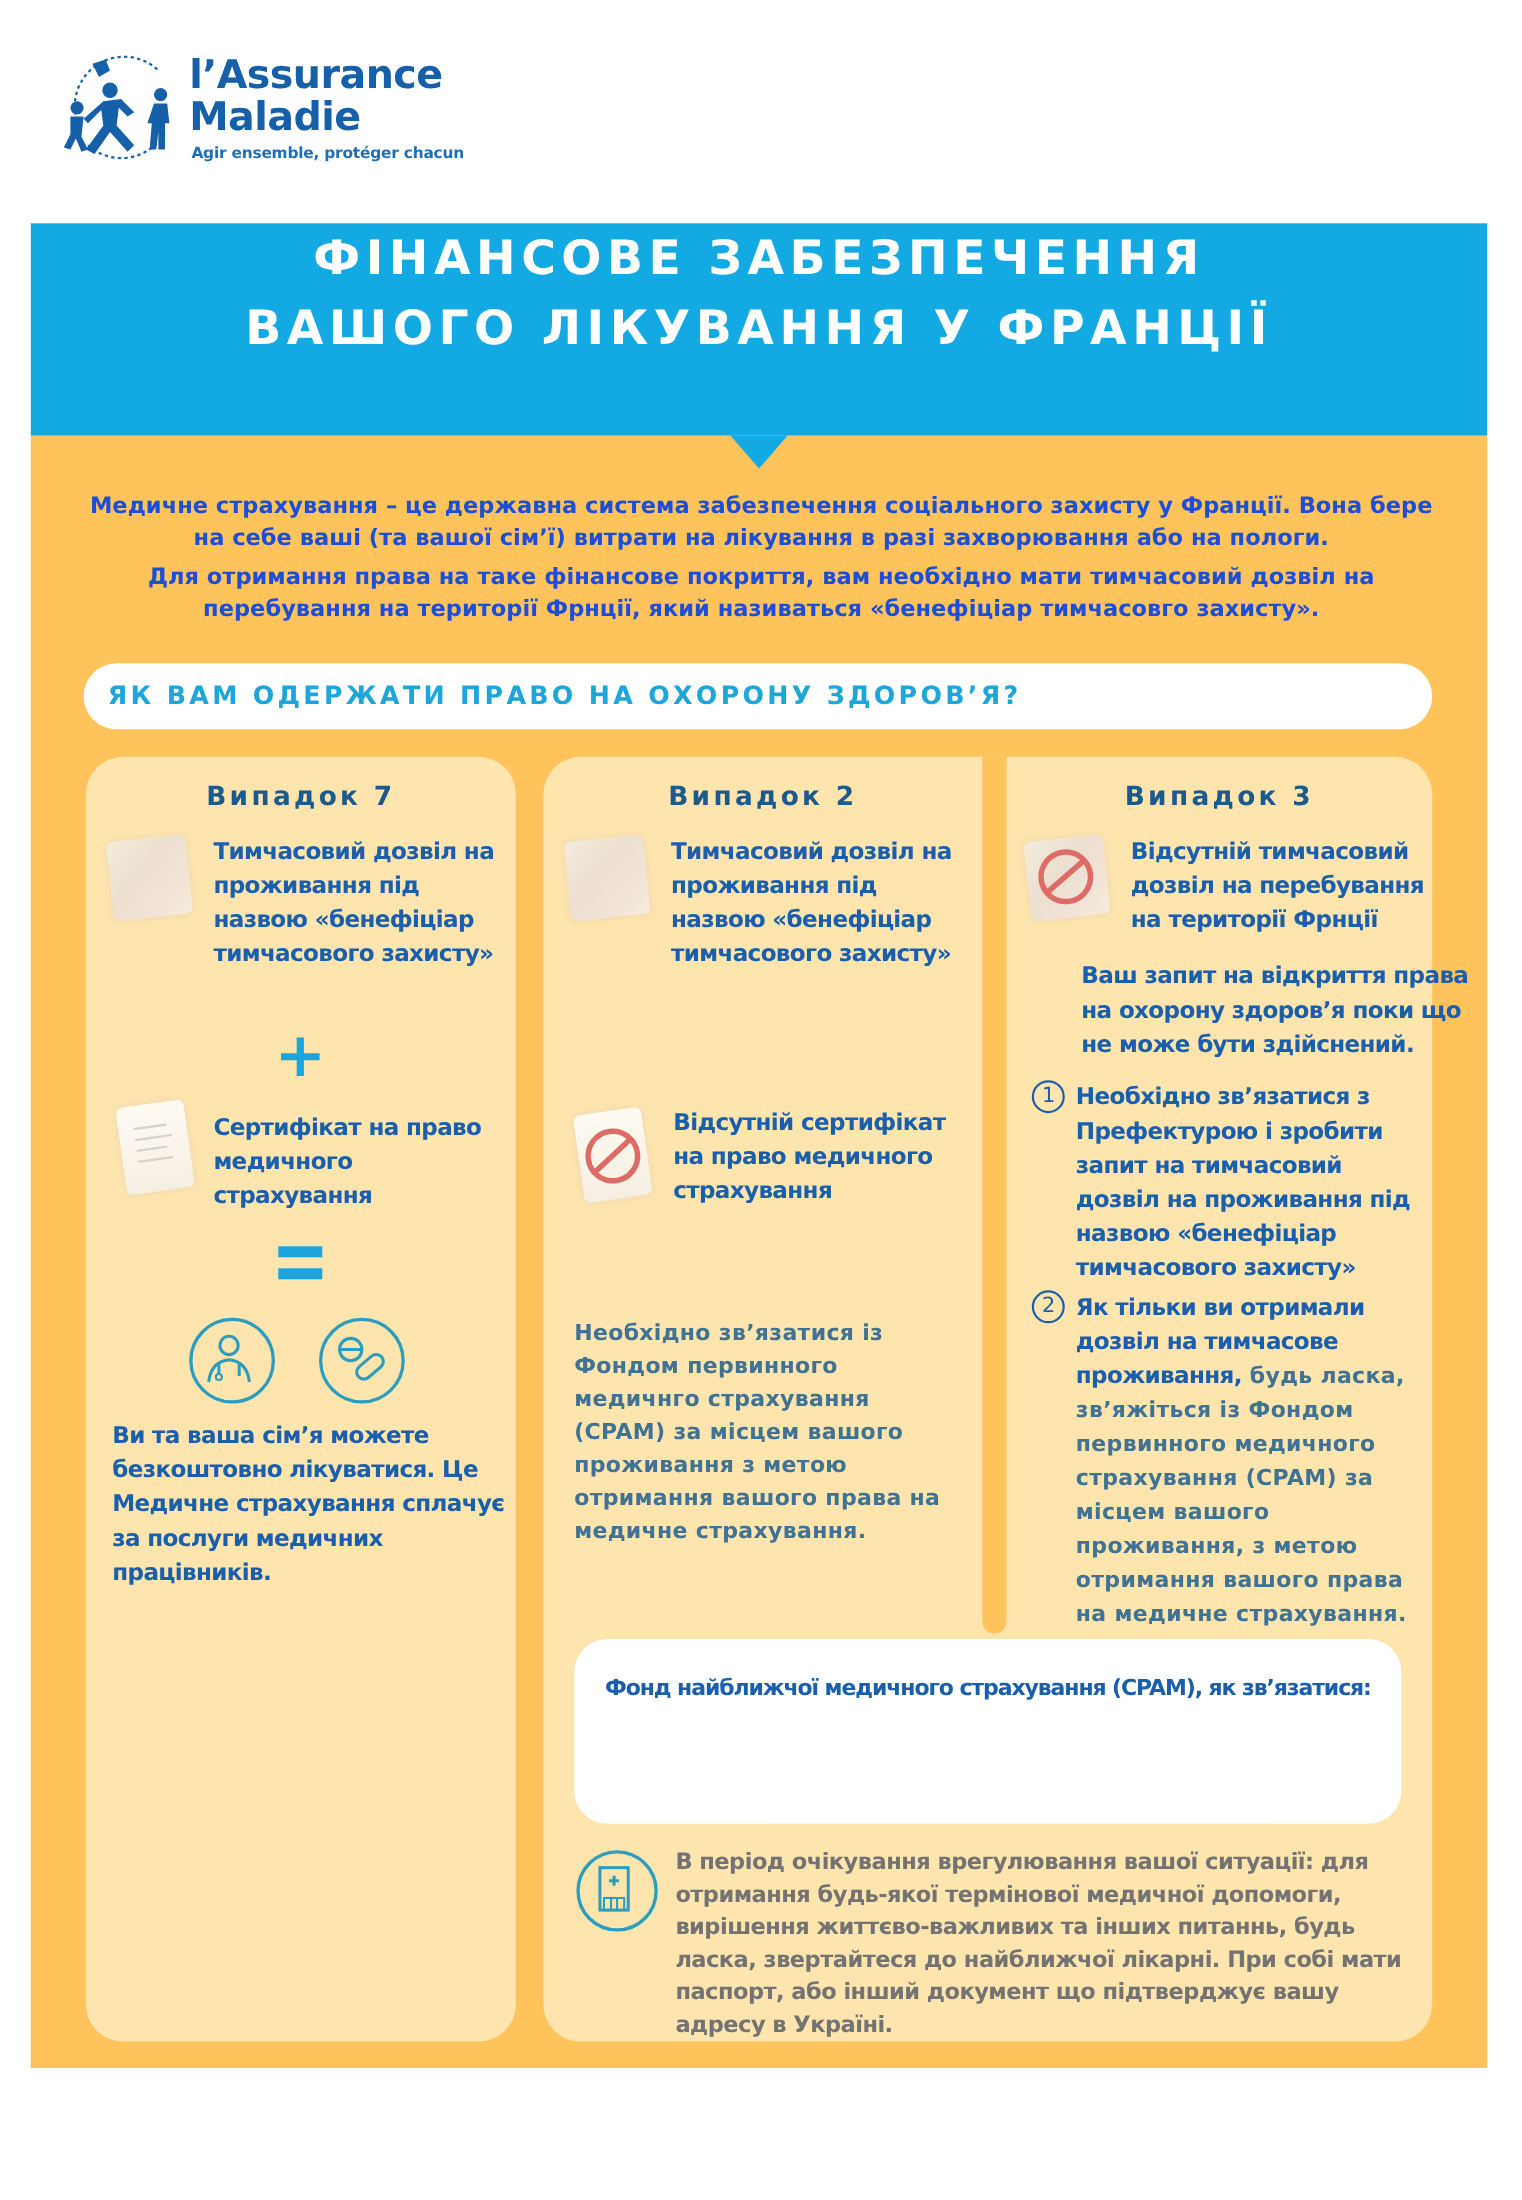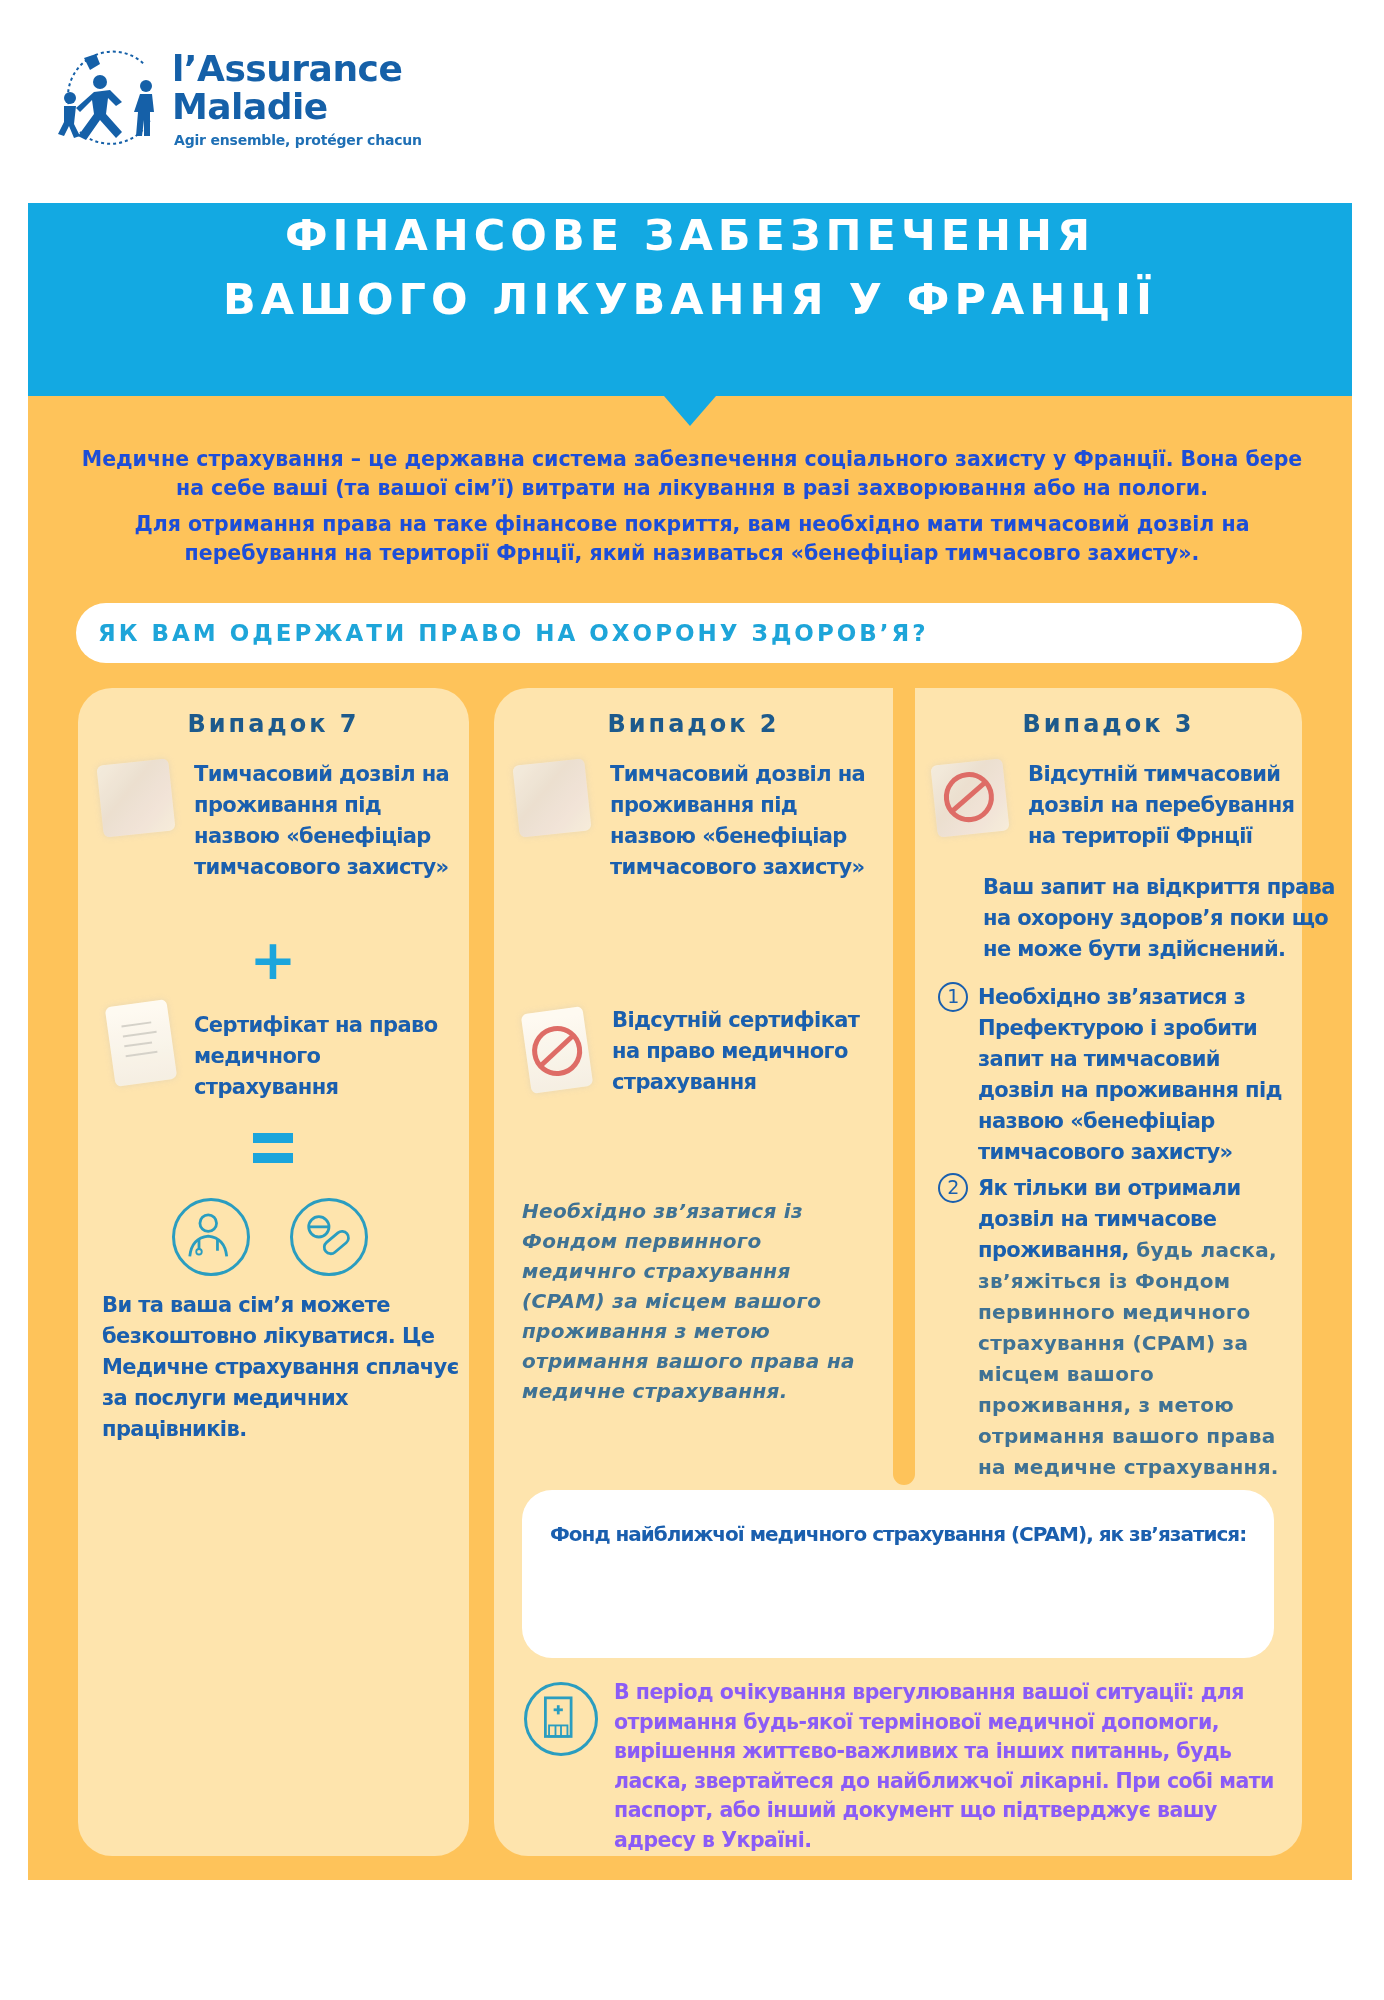--- a/index.html
+++ b/index.html
@@ -26,21 +26,21 @@
   .question span { font-weight: bold; font-size: 23px; letter-spacing: 3px; color: #1ea5d9; }
 
   .card { position: absolute; background: #fee4ad; border-radius: 34px; }
   .card1 { left: 78px; top: 688px; width: 391px; height: 1168px; }
   .card23 { left: 494px; top: 688px; width: 808px; height: 1168px; }
   .divider { position: absolute; left: 893px; top: 688px; width: 22px; height: 797px; background: #fec35a; border-radius: 0 0 11px 11px; }
 
   .case-title { position: absolute; font-weight: bold; font-size: 24px; letter-spacing: 3px; color: #1d5a8c; text-align: center; }
 
   .item { position: absolute; font-weight: bold; font-size: 21px; line-height: 31px; color: #1a5fae; letter-spacing: -0.6px; }
-  .plain { position: absolute; font-weight: bold; font-size: 20px; line-height: 30px; color: #3f7294; letter-spacing: 0.3px; font-style: italic; }
+  .plain { position: absolute; font-weight: bold; font-size: 20px; line-height: 30px; color: #3f7294; letter-spacing: 0.3px; }
 
   .doc-img { position: absolute; width: 72px; height: 72px; border-radius: 6px; background: linear-gradient(135deg, #f3eee6 0%, #e9dfd6 40%, #efe3df 70%, #f6efe2 100%); transform: rotate(-6deg); opacity: 0.85; box-shadow: 0 0 6px rgba(210,200,185,0.6); }
   .doc-img.paper { background: linear-gradient(180deg,#ffffff 0%, #f4f1ec 100%); width: 62px; height: 80px; transform: rotate(-8deg); }
   .doc-img .line { position: absolute; left: 14px; height: 2px; background: #cfcfcf; }
   .no-sign { position: absolute; width: 50px; height: 50px; border: 5px solid #d9585a; border-radius: 50%; }
   .no-sign::after { content: ""; position: absolute; left: -2px; top: 17px; width: 44px; height: 5px; background: #d9585a; transform: rotate(-35deg); }
 
   .op { position: absolute; color: #1ca5dc; font-weight: bold; text-align: center; }
   .op-plus { font-size: 56px; line-height: 56px; }
   .op-eq { width: 40px; height: 30px; }
@@ -50,21 +50,21 @@
 
   .num { display: inline-block; width: 30px; height: 30px; border: 2.5px solid #1a5fae; border-radius: 50%; font-size: 19px; line-height: 25px; text-align: center; font-weight: normal; position: absolute; left: 0; top: 0; }
   .step { position: absolute; font-weight: bold; font-size: 21px; line-height: 31px; color: #1a5fae; letter-spacing: -0.6px; }
   .step .txt { display: block; padding-left: 40px; }
   .step .reg { color: #3f7294; font-size: 20px; letter-spacing: 0.3px; }
 
   .cpam-box { position: absolute; left: 522px; top: 1490px; width: 752px; height: 168px; background: #ffffff; border-radius: 30px; }
   .cpam-label { position: absolute; left: 28px; top: 32px; font-weight: bold; font-size: 20px; color: #1a5fae; letter-spacing: -1px; white-space: nowrap; }
 
   .hospital-icon { position: absolute; left: 524px; top: 1682px; width: 74px; height: 74px; border: 3px solid #2a9dc0; border-radius: 50%; }
-  .hospital-note { position: absolute; left: 614px; top: 1678px; width: 670px; font-weight: bold; font-size: 20.5px; line-height: 29.5px; color: #8b5cf6; letter-spacing: -0.5px; }
+  .hospital-note { position: absolute; left: 614px; top: 1678px; width: 670px; font-weight: bold; font-size: 20.5px; line-height: 29.5px; color: #737373; letter-spacing: -0.5px; }
 </style>
 </head>
 <body>
 
 <div class="logo">
   <svg class="logo-mark" viewBox="0 0 120 110">
     <path d="M20 70 A45 45 0 0 1 95 25" stroke="#1560a8" stroke-width="2" fill="none" stroke-dasharray="3 3"></path>
     <path d="M30 92 A45 45 0 0 0 100 80" stroke="#1560a8" stroke-width="2" fill="none" stroke-dasharray="3 3"></path>
     <circle cx="20" cy="58" r="6" fill="#1560a8"></circle>
     <path d="M14 66 L26 66 L24 84 L30 96 L24 98 L19 86 L14 96 L8 94 L14 82 Z" fill="#1560a8"></path>

